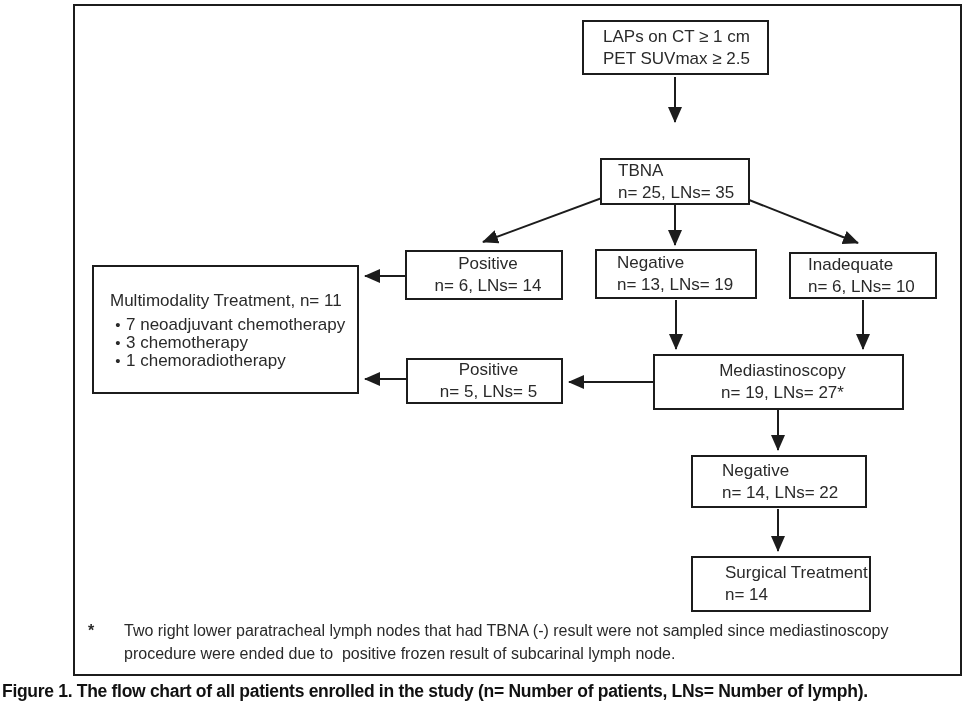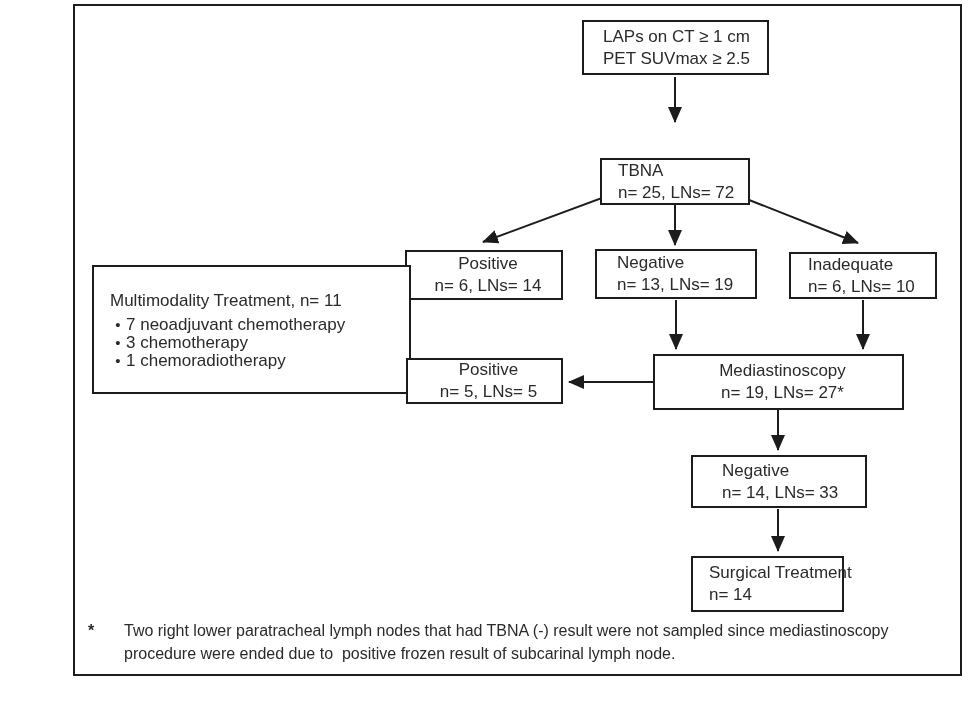--- a/index.html
+++ b/index.html
@@ -19,25 +19,25 @@
     font-size:17px;line-height:22px;color:#2a2a2a;white-space:nowrap;padding-left:8px;
   }
   .fbox.ctr{align-items:center;text-align:center;}
   .fbox.al{align-items:flex-start;text-align:center;}
 
   .b-laps{left:582px;top:20px;width:187px;height:55px;padding-left:19px;}
   .b-tbna{left:600px;top:126px;width:150px;height:47px;padding-left:16px;margin-top:32px;}
   .b-pos1{left:405px;top:250px;width:158px;height:50px;}
   .b-neg1{left:595px;top:249px;width:162px;height:50px;padding-left:20px;}
   .b-inad{left:789px;top:252px;width:148px;height:47px;padding-left:17px;}
-  .b-multi{left:92px;top:265px;width:319px;height:129px;padding-left:16px;}
+  .b-multi{left:92px;top:265px;width:267px;height:129px;padding-left:16px;}
   .b-pos2{left:406px;top:358px;width:157px;height:46px;}
   .b-medi{left:653px;top:354px;width:251px;height:56px;}
   .b-neg2{left:691px;top:455px;width:176px;height:53px;padding-left:29px;}
-  .b-surg{left:691px;top:556px;width:153px;height:56px;padding-left:16px;}
+  .b-surg{left:691px;top:556px;width:180px;height:56px;padding-left:32px;}
 
   .mm-title{line-height:24px;margin-bottom:3px;}
   .mm-row{display:flex;align-items:baseline;line-height:18px;}
   .mm-bullet{width:16px;flex:0 0 16px;font-size:15px;}
 
   .footnote{
     position:absolute;left:88px;top:619px;width:862px;display:flex;
     font-size:16px;line-height:23px;color:#2a2a2a;
   }
   .fn-marker{flex:0 0 20px;font-weight:bold;}
@@ -75,21 +75,21 @@
     <line x1="778" y1="509" x2="778" y2="551" marker-end="url(#ah)"></line>
   </svg>
 
   <div class="fbox al b-laps">
     <span>LAPs on CT ≥ 1 cm</span>
     <span>PET SUVmax ≥ 2.5</span>
   </div>
 
   <div class="fbox al b-tbna">
     <span>TBNA</span>
-    <span>n= 25, LNs= 72</span>
+    <span>n= 25, LNs= 35</span>
   </div>
 
   <div class="fbox ctr b-pos1">
     <span>Positive</span>
     <span>n= 6, LNs= 14</span>
   </div>
 
   <div class="fbox al b-neg1">
     <span>Negative</span>
     <span>n= 13, LNs= 19</span>
@@ -121,30 +121,31 @@
     <span>n= 5, LNs= 5</span>
   </div>
 
   <div class="fbox ctr b-medi">
     <span>Mediastinoscopy</span>
     <span>n= 19, LNs= 27*</span>
   </div>
 
   <div class="fbox al b-neg2">
     <span>Negative</span>
-    <span>n= 14, LNs= 33</span>
+    <span>n= 14, LNs= 22</span>
   </div>
 
   <div class="fbox al b-surg">
     <span>Surgical Treatment</span>
     <span>n= 14</span>
   </div>
 
   <div class="footnote">
     <span class="fn-marker">*</span>
     <span class="fn-text">
       <span class="fn-line">Two right lower paratracheal lymph nodes that had TBNA (-) result were not sampled since mediastinoscopy</span><br>
       <span class="fn-line">procedure were ended due to  positive frozen result of subcarinal lymph node.</span>
     </span>
   </div>
 
+  <div class="caption">Figure 1. The flow chart of all patients enrolled in the study (n= Number of patients, LNs= Number of lymph).</div>
 
 </div>
 
 </body></html>

